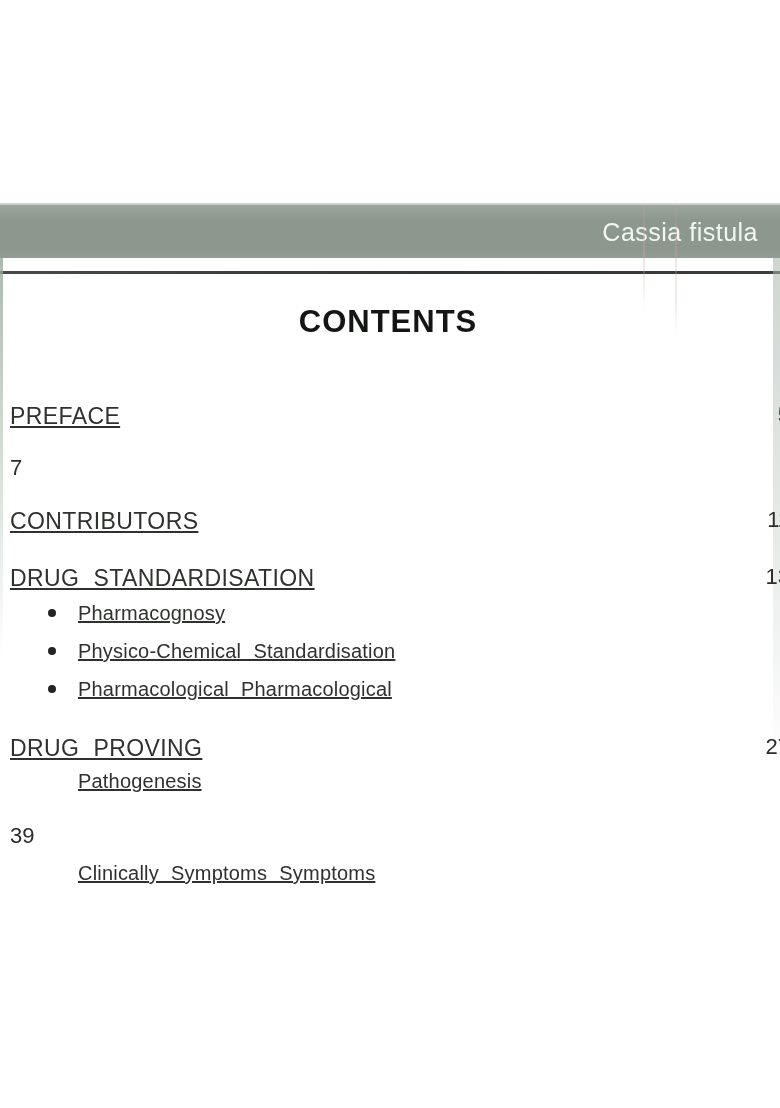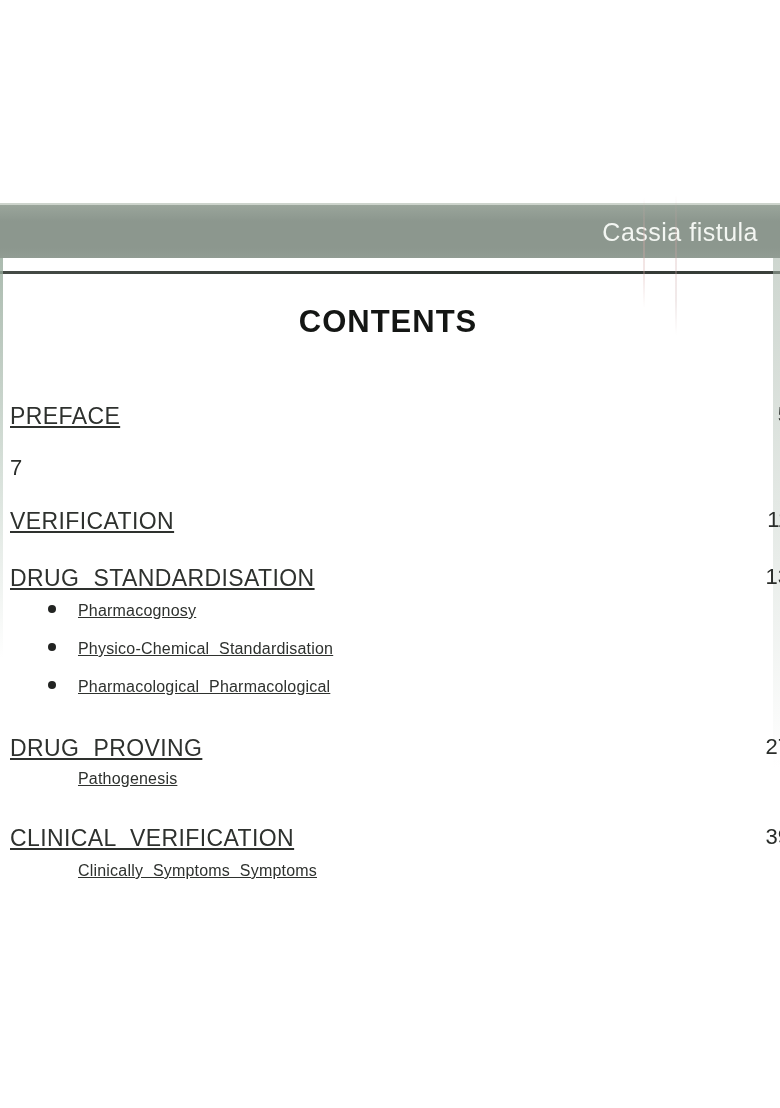--- a/index.html
+++ b/index.html
@@ -74,21 +74,21 @@
   .toc-label{
     font-size:23px;
     letter-spacing:0.4px;
     word-spacing:0.32em;
     white-space:pre;
     text-decoration:underline;
   }
   .lvl-main{padding-left:10px;padding-right:19px;}
   .lvl-bullet{padding-left:48px;padding-right:19px;}
   .lvl-sub{padding-left:78px;padding-right:19px;}
-  .lvl-bullet .toc-label,.lvl-sub .toc-label{font-size:16px;letter-spacing:0.2px;}
+  .lvl-bullet .toc-label,.lvl-sub .toc-label{font-size:20px;letter-spacing:0.2px;}
   .bullet-dot{
     display:inline-block;width:8px;height:8px;border-radius:50%;
     background:#222422;
     margin-right:22px;
     position:relative;top:-3px;
   }
   .toc-page{
     font-size:22px;
     position:relative;top:-2px;
     color:#2a2d2a;
@@ -119,21 +119,21 @@
   <div class="toc-row lvl-main r0">
     <span class="toc-label">PREFACE</span>
     <span class="toc-page">5</span>
   </div>
 
   <div class="toc-row lvl-main r1">
     <span class="toc-page">7</span>
   </div>
 
   <div class="toc-row lvl-main r2">
-    <span class="toc-label">VERIFICATION</span>
+    <span class="toc-label">CONTRIBUTORS</span>
     <span class="toc-page">11</span>
   </div>
 
   <div class="toc-row lvl-main r3">
     <span class="toc-label">DRUG STANDARDISATION</span>
     <span class="toc-page">13</span>
   </div>
 
   <div class="toc-row lvl-bullet r4">
     <span class="toc-label"><span class="bullet-dot"></span><span>Pharmacognosy</span></span>
@@ -154,21 +154,20 @@
     <span class="toc-label">DRUG PROVING</span>
     <span class="toc-page">27</span>
   </div>
 
   <div class="toc-row lvl-sub r8">
     <span class="toc-label">Pathogenesis</span>
 
   </div>
 
   <div class="toc-row lvl-main r9">
-    <span class="toc-label">CLINICAL VERIFICATION</span>
     <span class="toc-page">39</span>
   </div>
 
   <div class="toc-row lvl-sub r10">
     <span class="toc-label">Clinically Symptoms Symptoms</span>
 
   </div>
 
 </div>
 

